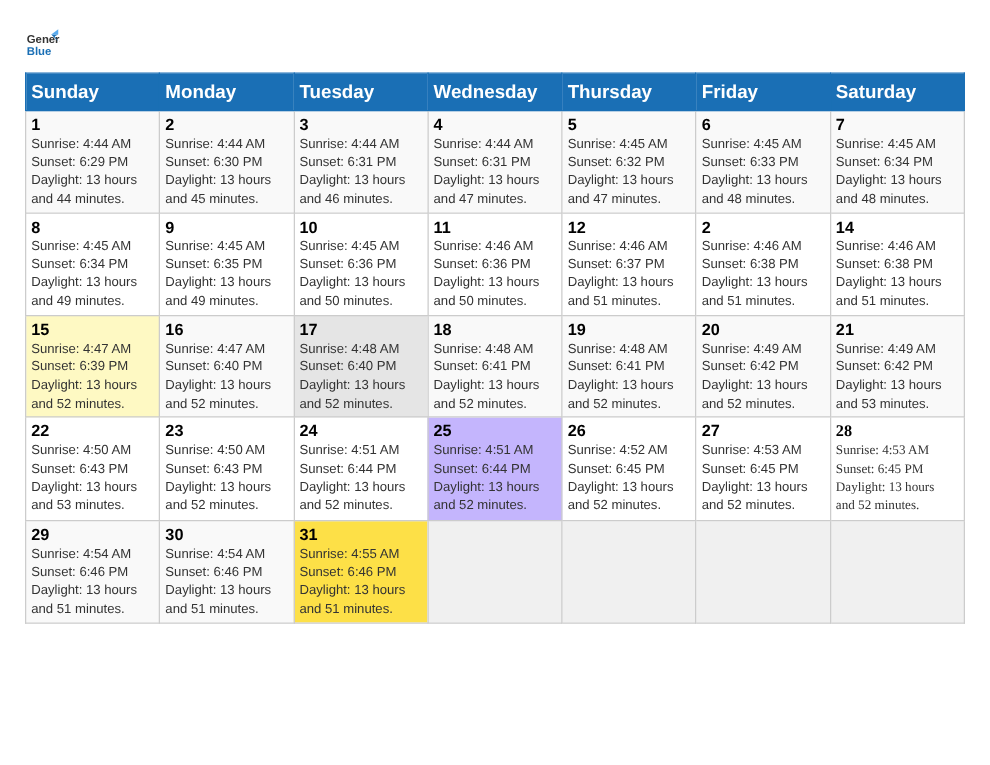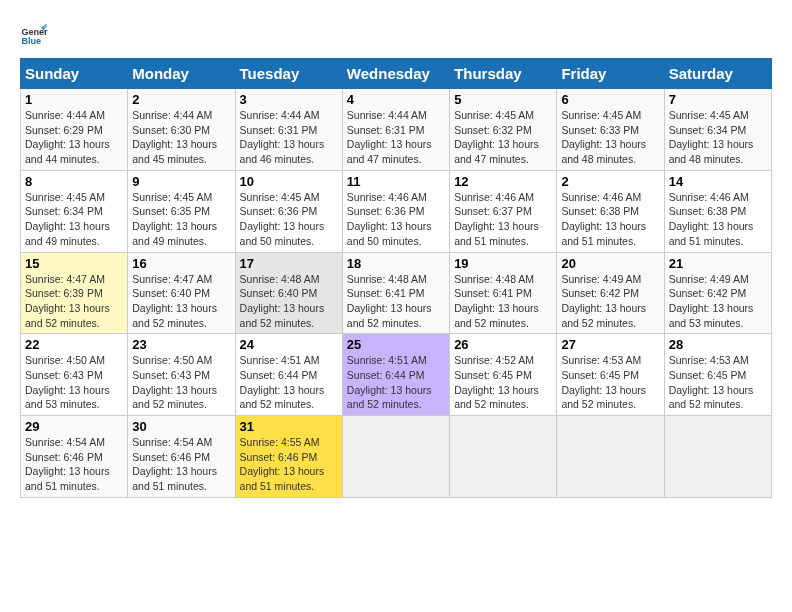--- a/index.html
+++ b/index.html
@@ -313,21 +313,21 @@
 Daylight: 13 hours
 and 52 minutes.</div>
           </td>
           <td style="background: rgb(255, 255, 255);">
             <span class="day-num">27</span>
             <div class="day-info" style="white-space: pre-line;">Sunrise: 4:53 AM
 Sunset: 6:45 PM
 Daylight: 13 hours
 and 52 minutes.</div>
           </td>
-          <td style="background: rgb(255, 255, 255);">
+          <td style="background: rgb(255, 255, 255); font-family: Liberation Serif, serif;">
             <span class="day-num">28</span>
             <div class="day-info" style="white-space: pre-line;">Sunrise: 4:53 AM
 Sunset: 6:45 PM
 Daylight: 13 hours
 and 52 minutes.</div>
           </td>
         </tr>
         <tr>
           <td style="background: rgb(249, 249, 249);">
             <span class="day-num">29</span>

